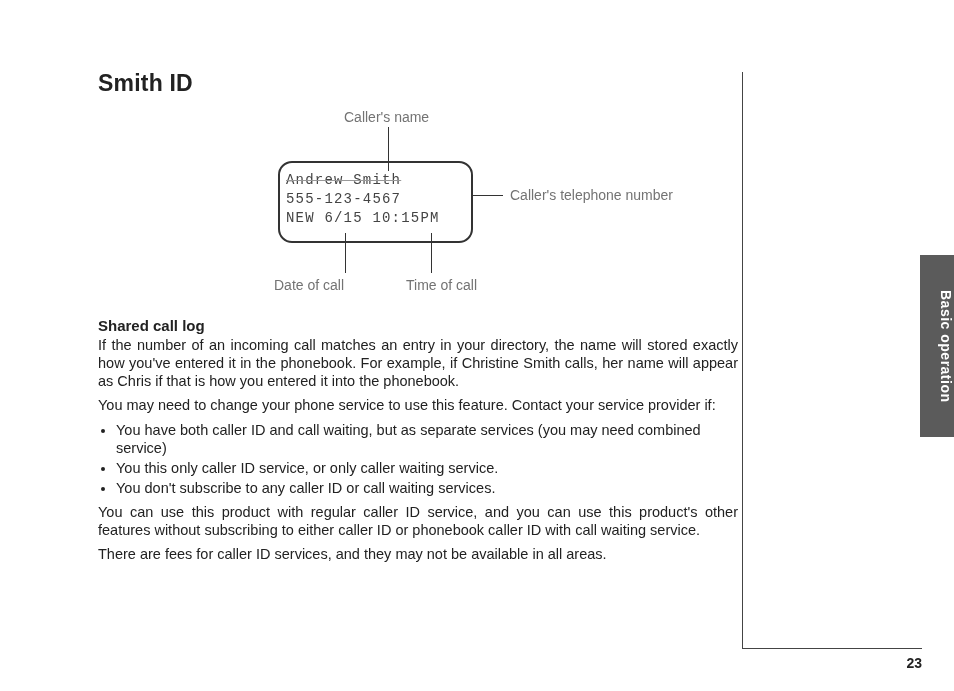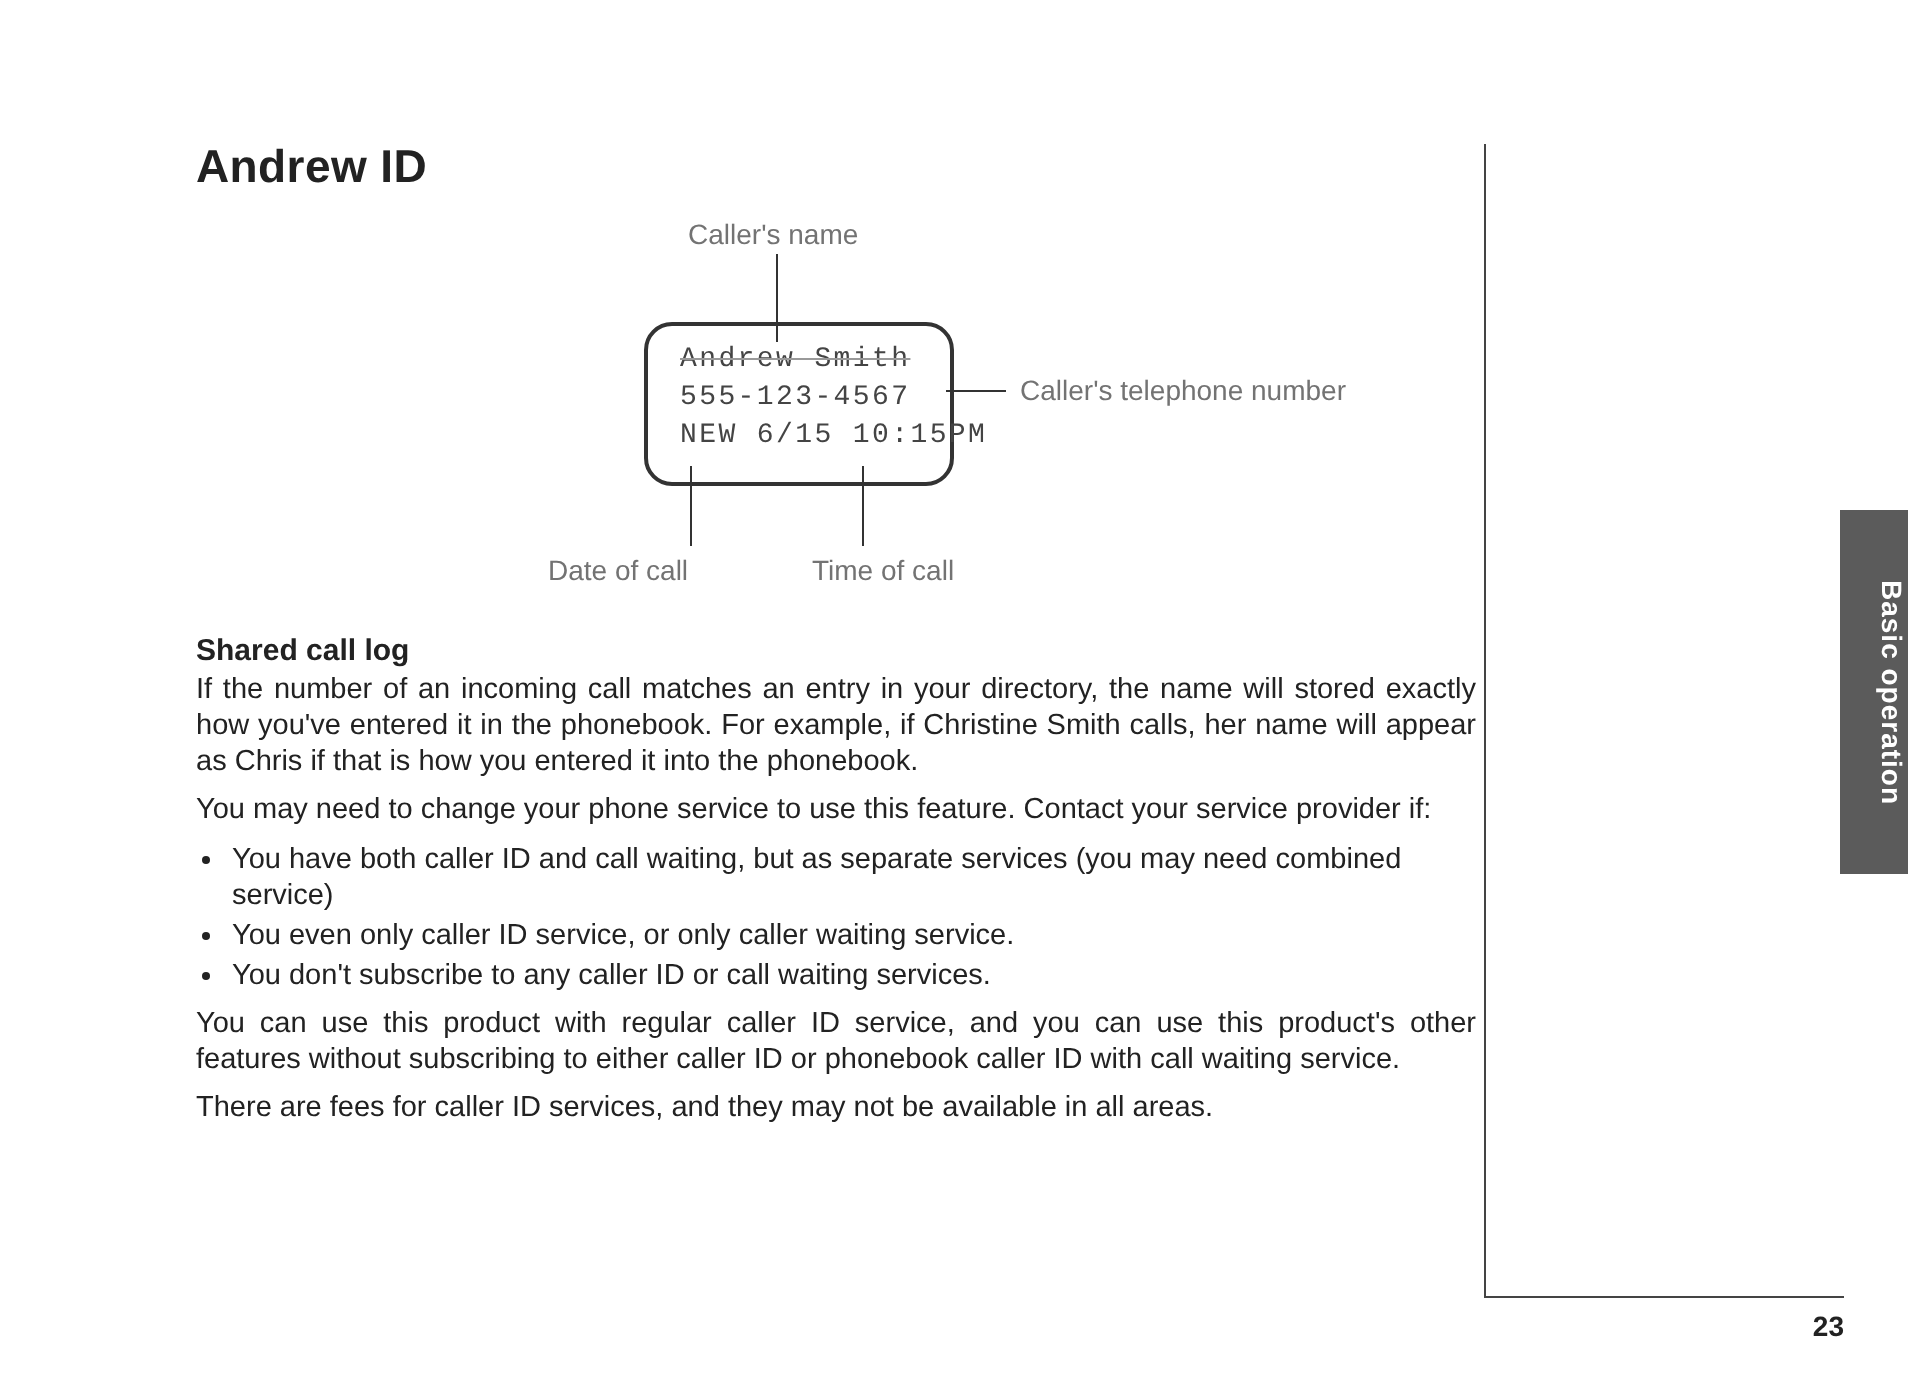--- a/index.html
+++ b/index.html
@@ -36,27 +36,26 @@
     position: relative;
     width: 640px;
     height: 200px;
     margin-bottom: 8px;
   }
   
   .lcd {
     position: absolute;
     left: 180px;
     top: 52px;
-    width: 155px;
+    width: 195px;
     height: 82px;
     border: 2px solid #333;
     border-radius: 14px;
-    padding: 8px 10px 6px 16px;
+    padding: 8px 10px 6px 6px;
     box-sizing: border-box;
-    margin-left: 44px;
   }
   .lcd div {
     font-family: "Courier New", Courier, monospace;
     font-size: 14px;
     letter-spacing: 1.2px;
     line-height: 1.35;
     color: #444;
     white-space: pre;
   }
   .lcd .l1 { text-decoration: line-through; text-decoration-thickness: 1px; text-decoration-color:#999;}
@@ -141,21 +140,21 @@
     font-size: 14px;
     font-weight: bold;
   }
 </style>
 </head>
 <body>
 
 <div class="page">
 
   <div class="content">
-    <h1 class="title">Andrew ID</h1>
+    <h1 class="title">Smith ID</h1>
 
     <div class="figure">
 
       <div class="label" style="left:246px; top:0;">Caller's name</div>
       <div class="lead-v" style="left:290px; top:18px; height:44px;"></div>
 
       <div class="lcd">
         <div class="l1">Andrew Smith</div>
         <div>555-123-4567</div>
         <div>NEW 6/15 10:15PM</div>
@@ -169,21 +168,21 @@
 
       <div class="lead-v" style="left:333px; top:124px; height:40px;"></div>
       <div class="label" style="left:308px; top:168px;">Time of call</div>
     </div>
 
     <h2 class="sub">Shared call log</h2>
     <p class="para">If the number of an incoming call matches an entry in your directory, the name will stored exactly how you've entered it in the phonebook. For example, if Christine Smith calls, her name will appear as Chris if that is how you entered it into the phonebook.</p>
     <p class="para">You may need to change your phone service to use this feature. Contact your service provider if:</p>
     <ul class="bullets">
       <li>You have both caller ID and call waiting, but as separate services (you may need combined service)</li>
-      <li>You even only caller ID service, or only caller waiting service.</li>
+      <li>You this only caller ID service, or only caller waiting service.</li>
       <li>You don't subscribe to any caller ID or call waiting services.</li>
     </ul>
     <p class="para">You can use this product with regular caller ID service, and you can use this product's other features without subscribing to either caller ID or phonebook caller ID with call waiting service.</p>
     <p class="para">There are fees for caller ID services, and they may not be available in all areas.</p>
   </div>
 
   <div class="side-tab">Basic operation</div>
 
   <div class="vrule"></div>
   <div class="hrule"></div>

